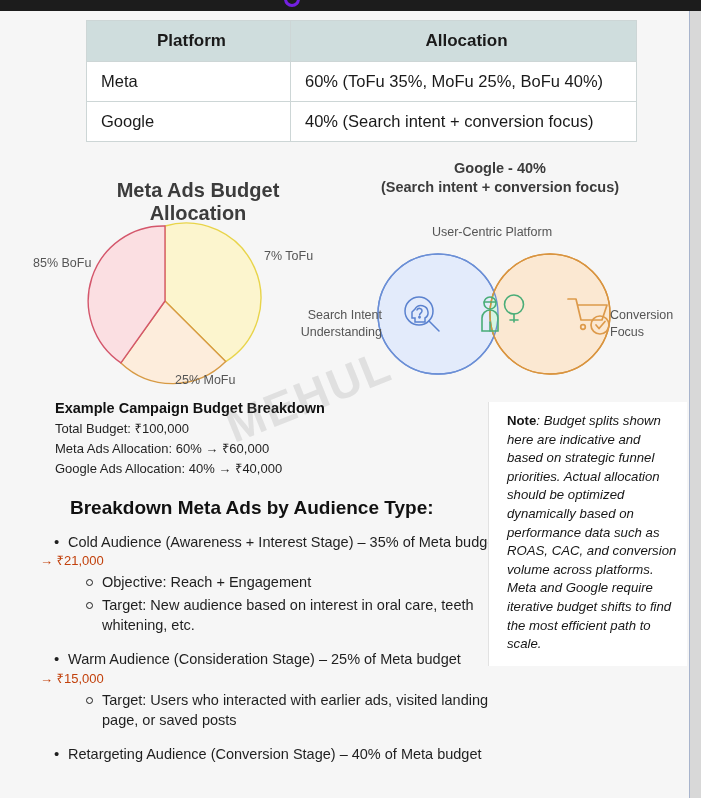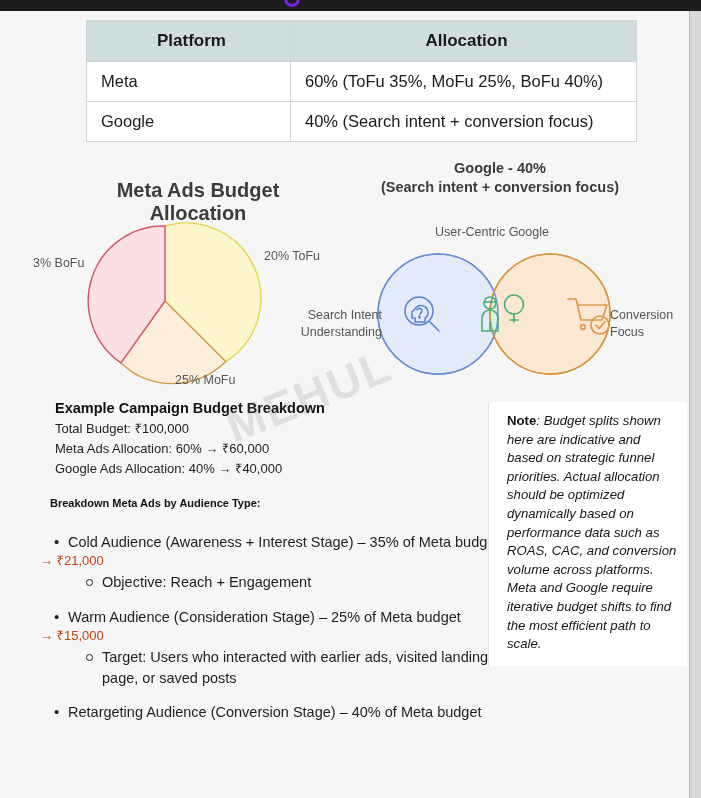--- a/index.html
+++ b/index.html
@@ -170,22 +170,22 @@
   }
   .budget-block .line {
     font-size: 13px;
     color: #1f1f1f;
     line-height: 1.52;
   }
 
   .breakdown-head {
     position: absolute;
     top: 486px;
-    left: 50px;
-    font-size: 11px;
+    left: 70px;
+    font-size: 19px;
     font-weight: bold;
     color: #111111;
   }
 
   .aud-list {
     position: absolute;
     top: 521px;
     left: 40px;
     width: 468px;
   }
@@ -292,22 +292,22 @@
 
   <div class="pie-wrap">
     <svg width="310" height="190" viewBox="0 0 310 190">
 
       <path d="M 135 94 L 135 19 A 75 75 0 0 1 195.7 154.6 Z" fill="#fcf5ce" stroke="#e8d44a" stroke-width="1.4"></path>
 
       <path d="M 135 94 L 195.7 154.6 A 75 75 0 0 1 90.9 155.9 Z" fill="#fdeddc" stroke="#d79a44" stroke-width="1.4"></path>
 
       <path d="M 135 94 L 90.9 155.9 A 75 75 0 0 1 135 19 Z" fill="#fbdfe2" stroke="#d4566b" stroke-width="1.4"></path>
     </svg>
-    <div class="pie-label lbl-tofu">20% ToFu</div>
-    <div class="pie-label lbl-bofu">3% BoFu</div>
+    <div class="pie-label lbl-tofu">7% ToFu</div>
+    <div class="pie-label lbl-bofu">85% BoFu</div>
     <div class="pie-label lbl-mofu">25% MoFu</div>
   </div>
 
   <div class="venn-title">
     <div>Google - 40%</div>
     <div>(Search intent + conversion focus)</div>
   </div>
 
   <div class="venn-wrap">
     <svg width="410" height="180" viewBox="0 0 410 180">
@@ -344,41 +344,42 @@
       </g>
 
       <g stroke="#dd9a4b" fill="none" stroke-width="1.7" stroke-linecap="round" stroke-linejoin="round">
         <path d="M 288 80 L 296 80 L 301 101 L 322 101 L 327 86 L 298 86"></path>
         <circle cx="303" cy="108" r="2.3"></circle>
         <circle cx="320" cy="106" r="9"></circle>
         <path d="M 316 106 L 319 109.5 L 325 102.5"></path>
       </g>
     </svg>
 
-    <div class="venn-label lbl-ucr">User-Centric Google</div>
+    <div class="venn-label lbl-ucr">User-Centric Platform</div>
     <div class="venn-label lbl-sintent">Search Intent<br>Understanding</div>
     <div class="venn-label lbl-cfocus">Conversion<br>Focus</div>
   </div>
 
   <div class="budget-block">
     <h3>Example Campaign Budget Breakdown</h3>
     <div class="line">Total Budget: ₹100,000</div>
     <div class="line">Meta Ads Allocation: 60% → ₹60,000</div>
     <div class="line">Google Ads Allocation: 40% → ₹40,000</div>
   </div>
 
   <div class="breakdown-head">Breakdown Meta Ads by Audience Type:</div>
 
   <div class="aud-list">
 
     <div class="aud-item">
       <div class="aud-bullet">Cold Audience (Awareness + Interest Stage) – 35% of Meta budget</div>
       <div class="aud-amount">→ ₹21,000</div>
       <ul class="sub-list">
         <li class="sub-item">Objective: Reach + Engagement</li>
+        <li class="sub-item">Target: New audience based on interest in oral care, teeth whitening, etc.</li>
       </ul>
     </div>
 
     <div class="aud-item">
       <div class="aud-bullet">Warm Audience (Consideration Stage) – 25% of Meta budget</div>
       <div class="aud-amount">→ ₹15,000</div>
       <ul class="sub-list">
         <li class="sub-item">Target: Users who interacted with earlier ads, visited landing page, or saved posts</li>
       </ul>
     </div>

